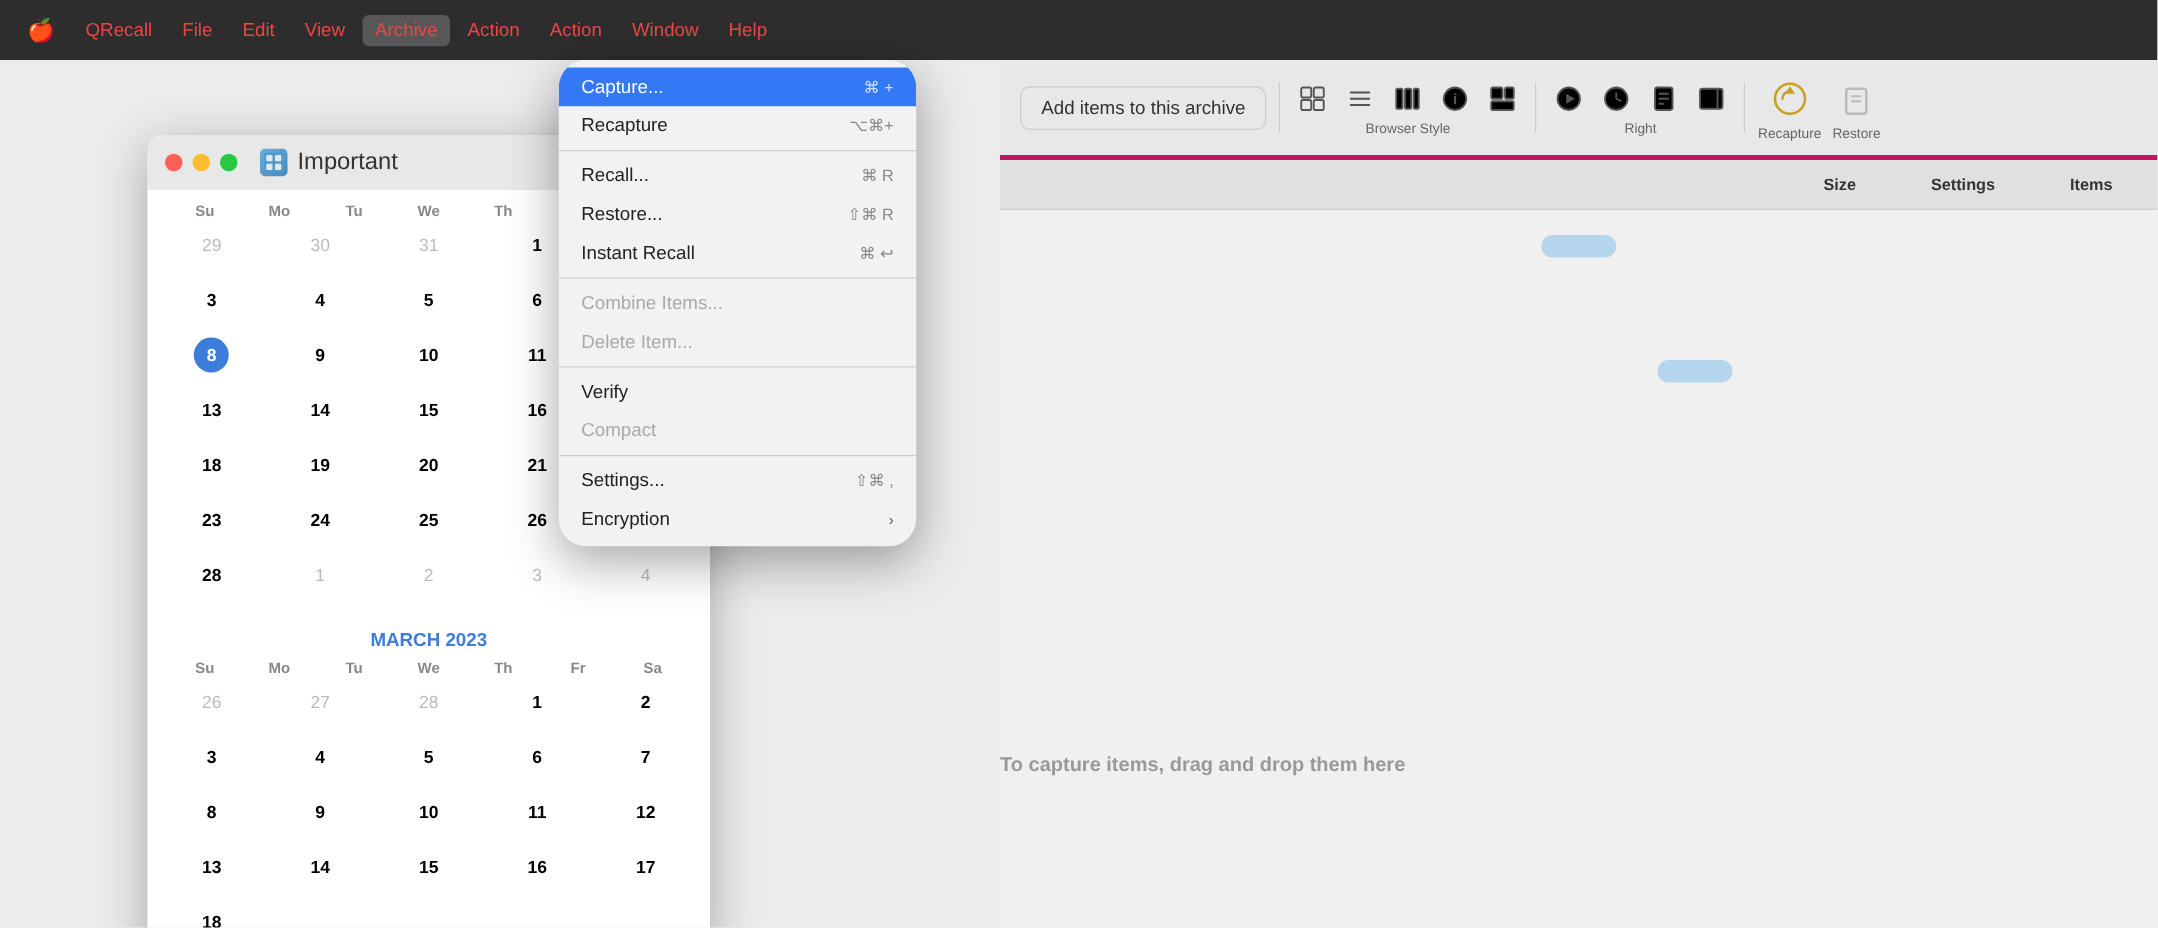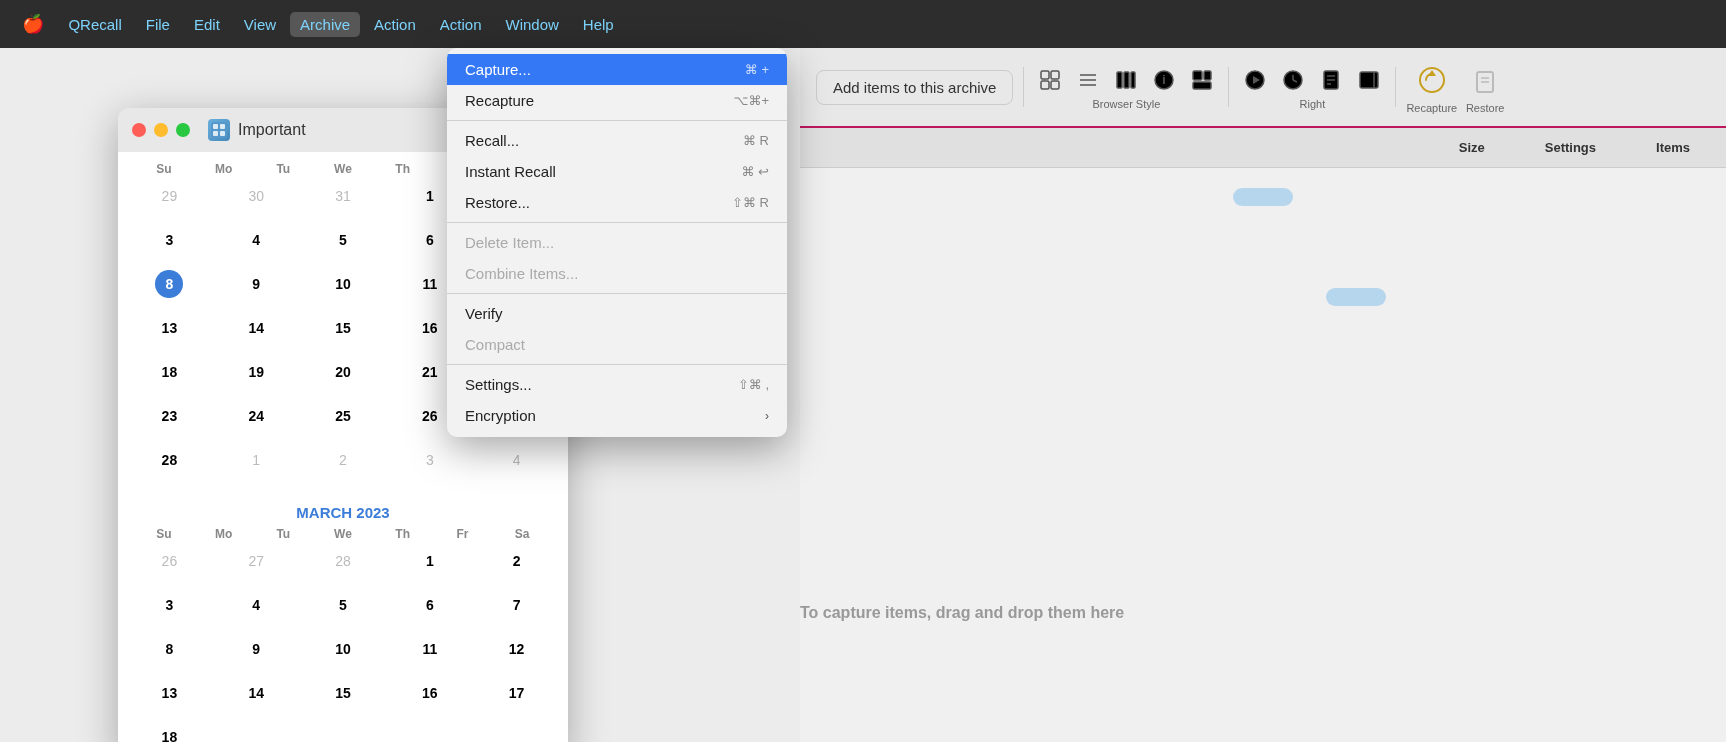--- a/index.html
+++ b/index.html
@@ -18,21 +18,21 @@
       height: 48px;
       background: #2d2d2d;
       display: flex;
       align-items: center;
       padding: 0 12px;
       gap: 4px;
       position: relative;
       z-index: 100;
     }
     .menubar-item {
-      color: #7dd3fc;
+      color: #ef4444;
       font-size: 15px;
       padding: 4px 10px;
       border-radius: 5px;
       cursor: pointer;
       white-space: nowrap;
     }
     .menubar-item:hover, .menubar-item.active {
       background: rgba(255,255,255,0.2);
     }
     .apple-logo {
@@ -76,21 +76,21 @@
       width: 14px;
       height: 14px;
       border-radius: 50%;
       cursor: pointer;
     }
     .tl-red { background: #ff5f57; }
     .tl-yellow { background: #febc2e; }
     .tl-green { background: #28c840; }
     .window-title {
       margin-left: 10px;
-      font-size: 16px;
+      font-size: 19px;
       font-weight: 500;
       color: #333;
       display: flex;
       align-items: center;
       gap: 8px;
     }
     .window-icon {
       width: 22px;
       height: 22px;
       background: linear-gradient(135deg, #6ab0de, #4488bb);
@@ -156,21 +156,21 @@
       left: 800px;
       right: 0;
       bottom: 0;
       background: #f0f0f0;
     }
 
     
     .toolbar {
       height: 80px;
       background: #e8e8e8;
-      border-bottom: 2px solid #be185d;
+      border-bottom: 4px solid #be185d;
       display: flex;
       align-items: center;
       padding: 16px 16px;
       gap: 4px;
     }
     .add-items-btn {
       background: #e8e8e8;
       border: 1px solid #ccc;
       border-radius: 8px;
       padding: 8px 16px;
@@ -258,23 +258,23 @@
       font-size: 16px;
       color: #999;
       font-weight: bold;
     }
 
     
     .dropdown-overlay {
       position: absolute;
       top: 0;
       left: 447px;
-      width: 340px;
+      width: 286px;
       background: #f2f2f2;
-      border-radius: 10px;
+      border-radius: 22px;
       box-shadow: 0 12px 40px rgba(0,0,0,0.35);
       z-index: 200;
       padding: 6px 0;
       overflow: hidden;
     }
     .menu-item {
       display: flex;
       align-items: center;
       justify-content: space-between;
       padding: 7px 18px;
@@ -567,36 +567,36 @@
       <span class="shortcut">⌥⌘+</span>
     </div>
     <div class="menu-separator"></div>
 
     <div class="menu-item">
       <span>Recall...</span>
       <span class="shortcut">⌘ R</span>
     </div>
 
     <div class="menu-item">
+      <span>Restore...</span>
+      <span class="shortcut">⇧⌘ R</span>
+    </div>
+
+    <div class="menu-item">
       <span>Instant Recall</span>
       <span class="shortcut">⌘ ↩</span>
     </div>
-
-    <div class="menu-item">
-      <span>Restore...</span>
-      <span class="shortcut">⇧⌘ R</span>
-    </div>
     <div class="menu-separator"></div>
+
+    <div class="menu-item disabled">
+      <span>Combine Items...</span>
+    </div>
 
     <div class="menu-item disabled">
       <span>Delete Item...</span>
-    </div>
-
-    <div class="menu-item disabled">
-      <span>Combine Items...</span>
     </div>
     <div class="menu-separator"></div>
 
     <div class="menu-item">
       <span>Verify</span>
     </div>
 
     <div class="menu-item disabled">
       <span>Compact</span>
     </div>

